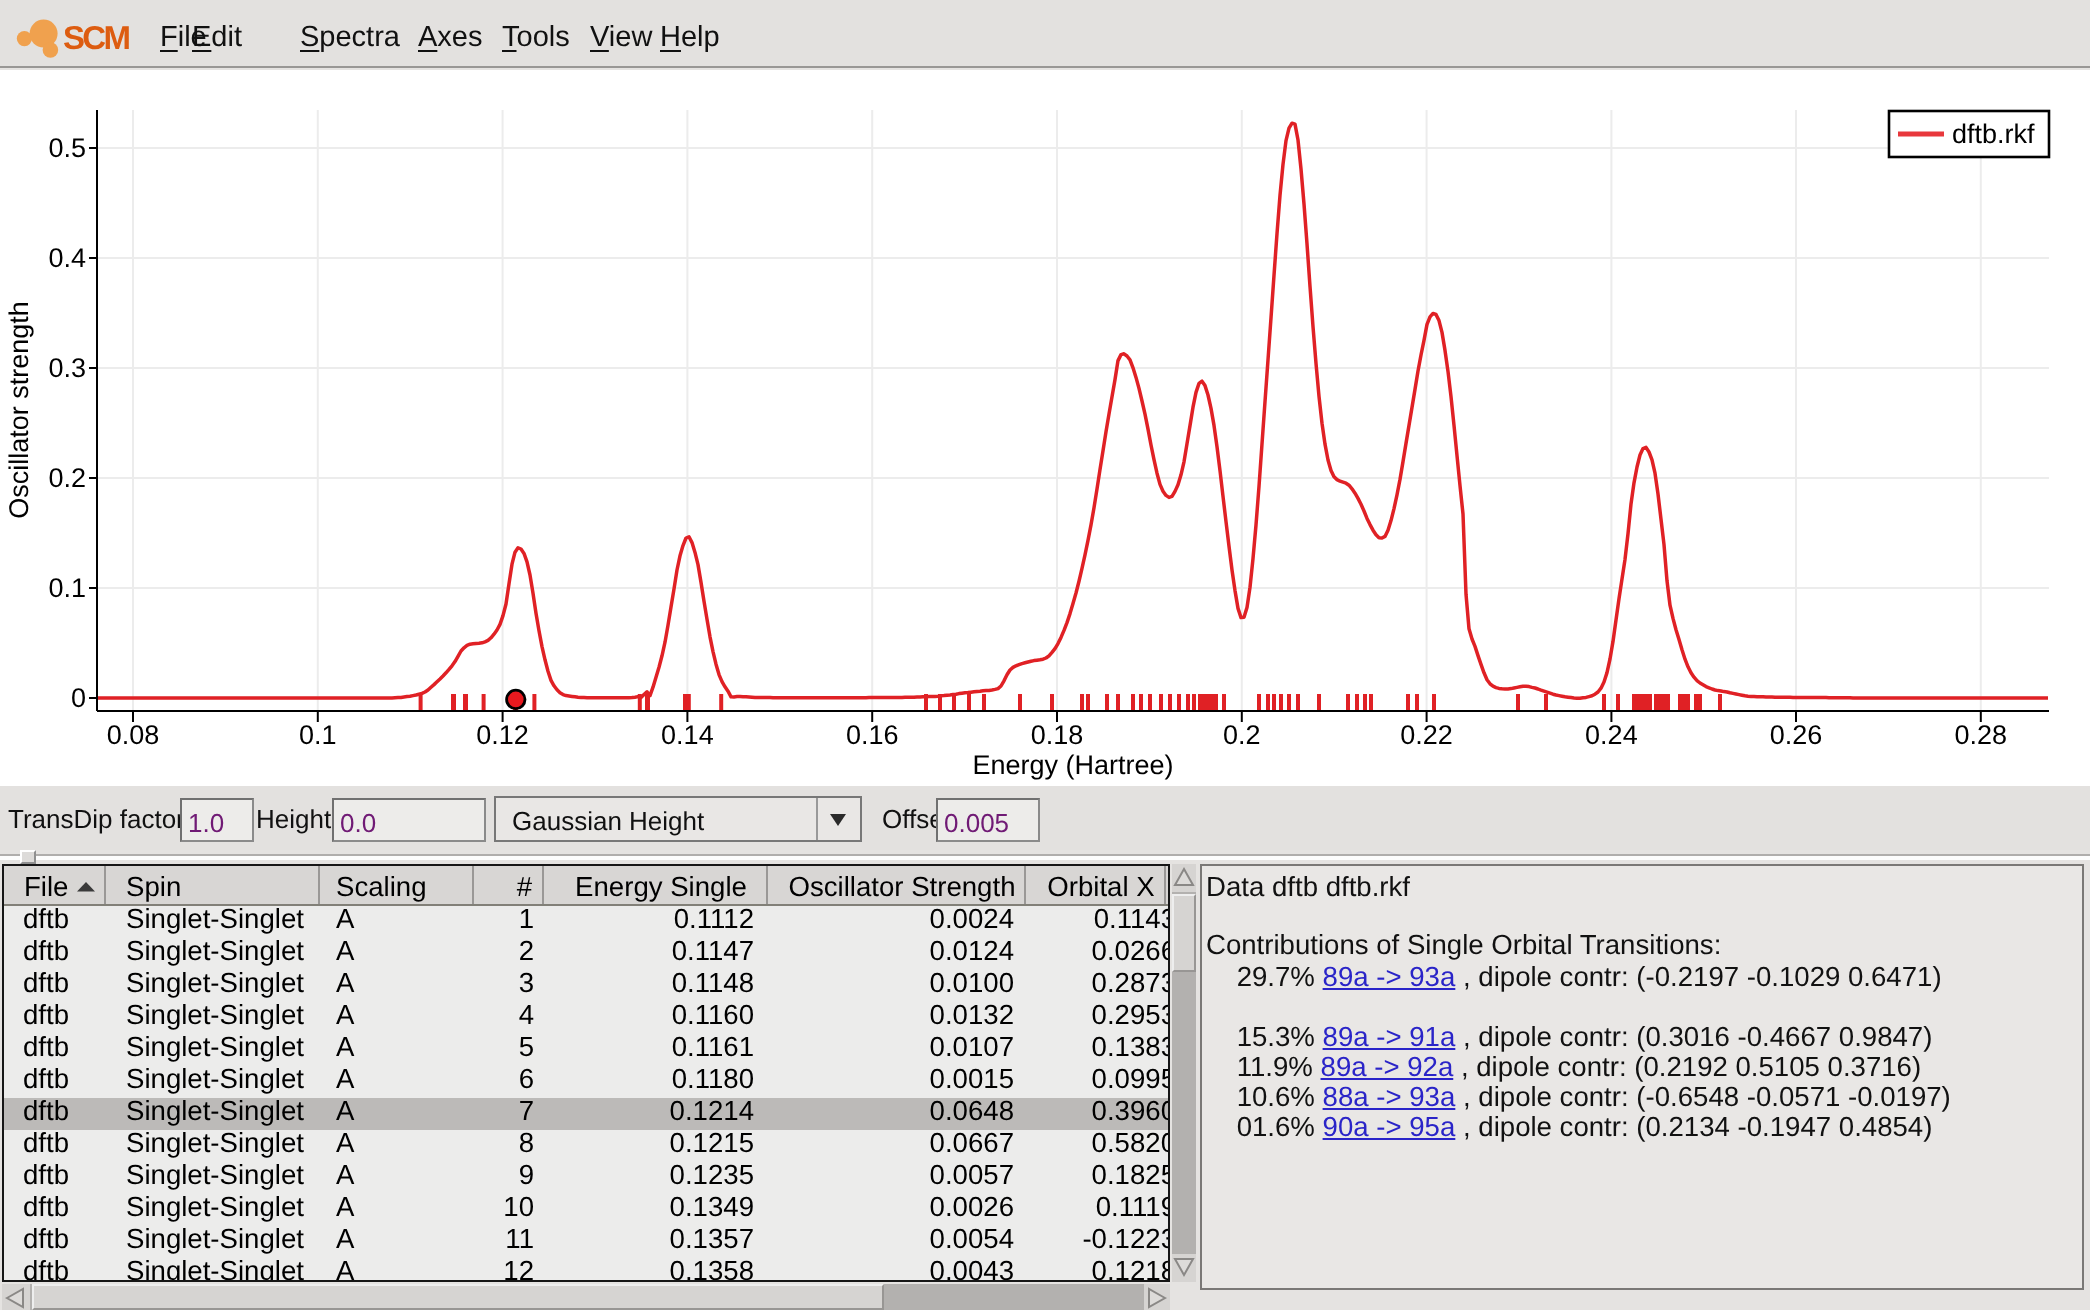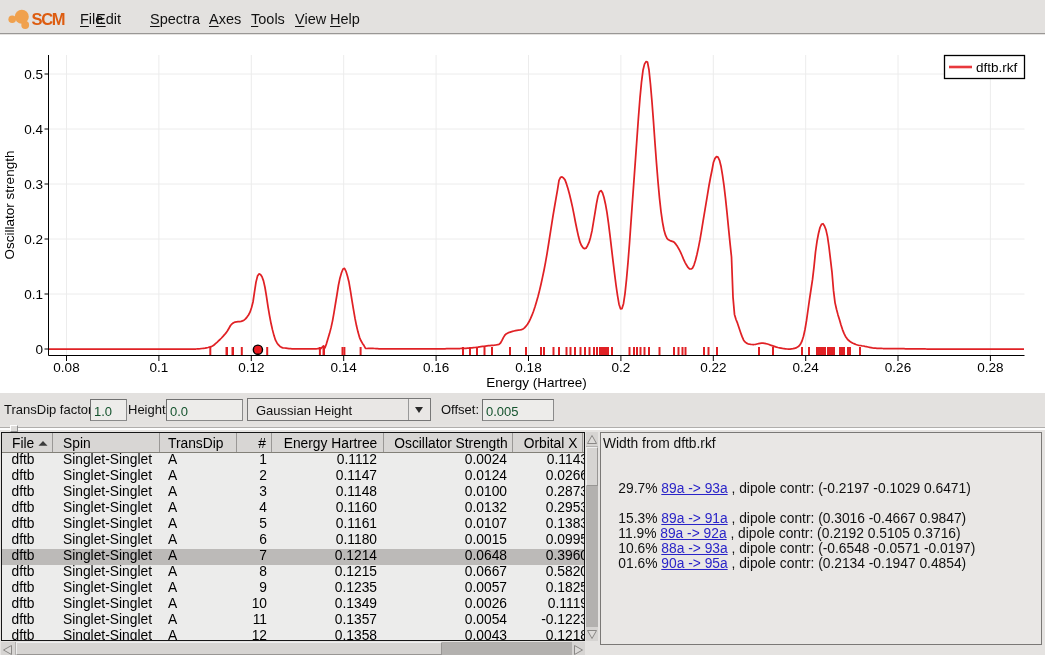--- a/index.html
+++ b/index.html
@@ -7,21 +7,21 @@
 *{box-sizing:border-box;}
 #menubar{position:absolute;left:0;top:0;width:1045px;height:34px;background:#e3e1df;
   border-bottom:1px solid #999795;}
 .mi{position:absolute;top:10.5px;font-size:14.5px;color:#111;}
 .mi u{text-decoration:underline;text-underline-offset:2px;}
 #plot{position:absolute;left:0;top:35px;width:1045px;height:358px;background:#fff;}
 #ctrl{position:absolute;left:0;top:393px;width:1045px;height:32px;background:#e3e1df;
   font-size:13px;color:#111;}
 .clab{position:absolute;top:9px;}
 .cfield{position:absolute;top:6px;height:22px;background:#edecea;border:1px solid #8a8a8a;
-  border-top-color:#707070;border-left-color:#707070;font-size:13px;padding:4px 0 0 3px;color:#14532d;}
+  border-top-color:#707070;border-left-color:#707070;font-size:13px;padding:4px 0 0 3px;color:#701a75;}
 #combo{position:absolute;left:247px;top:5px;width:184px;height:23px;background:#e9e7e5;
   border:1px solid #777;font-size:13px;color:#111;}
 #combo .txt{position:absolute;left:8px;top:4px;}
 #combo .sep{position:absolute;right:21px;top:0;width:1px;height:21px;background:#999;}
 #combo .arr{position:absolute;right:7px;top:8px;width:0;height:0;
   border-left:4.5px solid transparent;border-right:4.5px solid transparent;border-top:6px solid #2a2a2a;}
 #sashline{position:absolute;left:0;top:427px;width:1045px;height:2.5px;background:#fdfdfd;
   border-top:1px solid #b0aeac;}
 #sashgrip{position:absolute;left:9.5px;top:424.5px;width:8px;height:7px;background:#dddbd9;
   border:1px solid #fff;border-right-color:#909090;border-bottom-color:#909090;}
@@ -208,33 +208,33 @@
   <span class="clab" style="left:4px">TransDip factor:</span>
   <span class="cfield" style="left:90px;width:37px">1.0</span>
   <span class="clab" style="left:128px">Height:</span>
   <span class="cfield" style="left:166px;width:77px">0.0</span>
   <div id="combo">
       <span class="txt">Gaussian Height</span>
       <span class="sep"></span>
       <span class="arr"></span>
     </div>
   <span class="clab" style="left:441px">Offset:</span>
-  <span class="cfield" style="left:482px;width:72px">0.005</span>
+  <span class="cfield" style="left:468px;width:52px">0.005</span>
 </div>
 <div id="sashline"></div>
 <div id="sashgrip"></div>
 <div id="tablewrap">
   <div id="thead">
       <div class="th" style="left:1px;width:50px;padding-left:9px;text-align:left">File&nbsp;<svg width="10" height="8" style="vertical-align:1px">
           <path d="M5 2 L9.5 6.8 L0.5 6.8 Z" fill="#3a3a3a"></path>
         </svg></div>
       <div class="th" style="left:51px;width:107px;padding-left:10px;text-align:left">Spin</div>
-      <div class="th" style="left:158px;width:77px;padding-left:8px;text-align:left">TransDip</div>
+      <div class="th" style="left:158px;width:77px;padding-left:8px;text-align:left">Scaling</div>
       <div class="th" style="left:235px;width:35px;padding-right:5px;text-align:right">#</div>
-      <div class="th" style="left:270px;width:112px;text-align:center;padding-left:6px">Energy Hartree</div>
+      <div class="th" style="left:270px;width:112px;text-align:center;padding-left:6px">Energy Single</div>
       <div class="th" style="left:382px;width:129px;text-align:center;padding-left:6px">Oscillator Strength</div>
       <div class="th" style="left:511px;width:70px;text-align:center;padding-left:6px">Orbital X</div>
     </div>
   <div id="tbody">
       <div class="trow" style="top:19.5px;"><div style="left:9.5px">dftb</div><div style="left:61px">Singlet-Singlet</div><div style="left:166px">A</div><div style="left:198px;width:67px;text-align:right">1</div><div style="left:278px;width:97px;text-align:right">0.1112</div><div style="left:388px;width:117px;text-align:right">0.0024</div><div style="left:500px;width:86px;text-align:right">0.1143</div></div>
       <div class="trow" style="top:35.5px;"><div style="left:9.5px">dftb</div><div style="left:61px">Singlet-Singlet</div><div style="left:166px">A</div><div style="left:198px;width:67px;text-align:right">2</div><div style="left:278px;width:97px;text-align:right">0.1147</div><div style="left:388px;width:117px;text-align:right">0.0124</div><div style="left:500px;width:86px;text-align:right">0.0266</div></div>
       <div class="trow" style="top:51.6px;"><div style="left:9.5px">dftb</div><div style="left:61px">Singlet-Singlet</div><div style="left:166px">A</div><div style="left:198px;width:67px;text-align:right">3</div><div style="left:278px;width:97px;text-align:right">0.1148</div><div style="left:388px;width:117px;text-align:right">0.0100</div><div style="left:500px;width:86px;text-align:right">0.2873</div></div>
       <div class="trow" style="top:67.7px;"><div style="left:9.5px">dftb</div><div style="left:61px">Singlet-Singlet</div><div style="left:166px">A</div><div style="left:198px;width:67px;text-align:right">4</div><div style="left:278px;width:97px;text-align:right">0.1160</div><div style="left:388px;width:117px;text-align:right">0.0132</div><div style="left:500px;width:86px;text-align:right">0.2953</div></div>
       <div class="trow" style="top:83.7px;"><div style="left:9.5px">dftb</div><div style="left:61px">Singlet-Singlet</div><div style="left:166px">A</div><div style="left:198px;width:67px;text-align:right">5</div><div style="left:278px;width:97px;text-align:right">0.1161</div><div style="left:388px;width:117px;text-align:right">0.0107</div><div style="left:500px;width:86px;text-align:right">0.1383</div></div>
       <div class="trow" style="top:99.8px;"><div style="left:9.5px">dftb</div><div style="left:61px">Singlet-Singlet</div><div style="left:166px">A</div><div style="left:198px;width:67px;text-align:right">6</div><div style="left:278px;width:97px;text-align:right">0.1180</div><div style="left:388px;width:117px;text-align:right">0.0015</div><div style="left:500px;width:86px;text-align:right">0.0995</div></div>
@@ -266,19 +266,20 @@
       </svg>
   </div>
   <div class="sthumb" style="left:14.5px;top:0;width:426px;height:12.5px"></div>
   <div class="sbtn" style="left:570.5px;top:0;width:13.5px;height:12.5px">
     <svg width="13" height="12">
         <path d="M10.5 6 L2.5 1.5 L2.5 10.5 Z" fill="#dddbd9" stroke="#8a8886" stroke-width="1"></path>
       </svg>
   </div>
 </div>
 <div id="rpanel">
-  <div class="line" style="top:3px">Width from dftb.rkf</div>
+  <div class="line" style="top:3px">Data dftb dftb.rkf</div>
+  <div class="line" style="top:31.5px">Contributions of Single Orbital Transitions:</div>
   <div class="line" style="top:48px">    29.7% <a>89a -&gt; 93a</a> , dipole contr: (-0.2197 -0.1029 0.6471)</div>
   <div class="line" style="top:78px">    15.3% <a>89a -&gt; 91a</a> , dipole contr: (0.3016 -0.4667 0.9847)</div>
   <div class="line" style="top:93px">    11.9% <a>89a -&gt; 92a</a> , dipole contr: (0.2192 0.5105 0.3716)</div>
   <div class="line" style="top:108px">    10.6% <a>88a -&gt; 93a</a> , dipole contr: (-0.6548 -0.0571 -0.0197)</div>
   <div class="line" style="top:123px">    01.6% <a>90a -&gt; 95a</a> , dipole contr: (0.2134 -0.1947 0.4854)</div>
 </div>
 
 </body></html>

